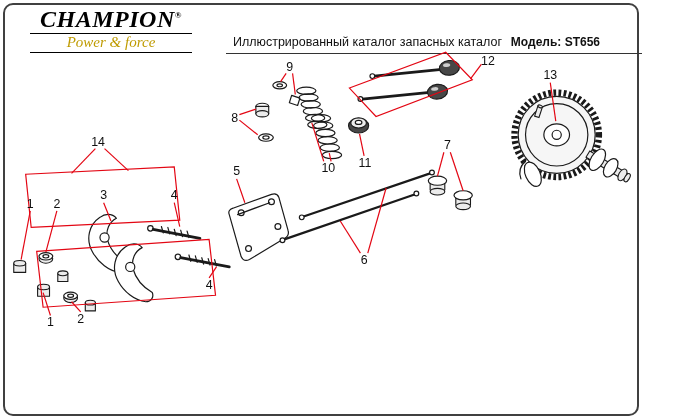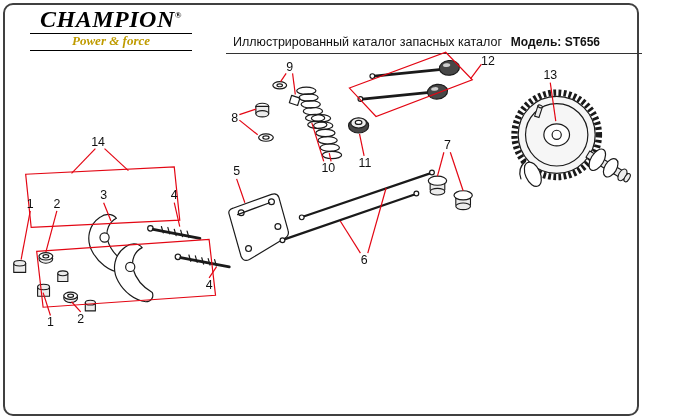--- a/index.html
+++ b/index.html
@@ -6,22 +6,22 @@
   html,body { width:700px; height:419px; }
   body { font-family:"Liberation Sans", sans-serif; background:#fff; }
   .page { position:relative; width:642px; height:419px; background:#ffffff; overflow:hidden; }
   .page-border { position:absolute; inset:3px; border:2px solid #404040; border-radius:10px; pointer-events:none; }
 
   .logo { position:absolute; left:30px; top:7px; width:162px; text-align:center; }
   .brand { font-family:"Liberation Serif", serif; font-style:italic; font-weight:bold;
            font-size:24px; letter-spacing:.5px; color:#000; line-height:1; white-space:nowrap; }
   .brand sup { font-size:9px; font-style:normal; vertical-align:super; }
   .tagline-wrap { margin-top:2px; border-top:1.5px solid #000; border-bottom:1.5px solid #000; padding:0 2px 1px; }
-  .tagline { font-family:"Liberation Serif", serif; font-style:italic; font-weight:bold;
-             font-size:13px; line-height:1.15; color:var(--brand-gold,#bf9b00); white-space:nowrap; }
+  .tagline { font-family:"Liberation Serif", serif; font-style:italic; font-weight:normal;
+             font-size:15px; line-height:1.15; color:var(--brand-gold,#bf9b00); white-space:nowrap; }
 
   .header-title { position:absolute; left:233px; top:35px; font-size:12.5px; color:#111; }
   .header-model { position:absolute; right:42px; top:35px; font-size:12px; font-weight:bold; color:#111; }
   .header-rule  { position:absolute; left:226px; top:53px; width:462px; border-top:1.2px solid #333; }
 
   .diagram-svg { position:absolute; inset:0; }
 
   .ink  { stroke:var(--ink,#1a1a1a); stroke-width:1.3; fill:none; stroke-linecap:round; stroke-linejoin:round; }
   .inkf { stroke:var(--ink,#1a1a1a); stroke-width:1.3; fill:#ffffff; stroke-linejoin:round; }
   .inkg { stroke:var(--ink,#1a1a1a); stroke-width:1.2; fill:#ececec; stroke-linejoin:round; }

